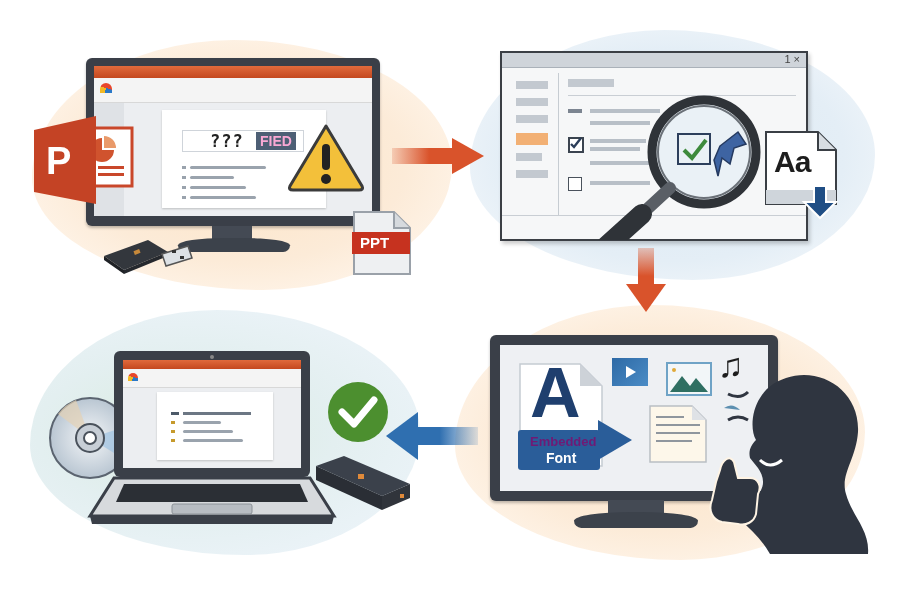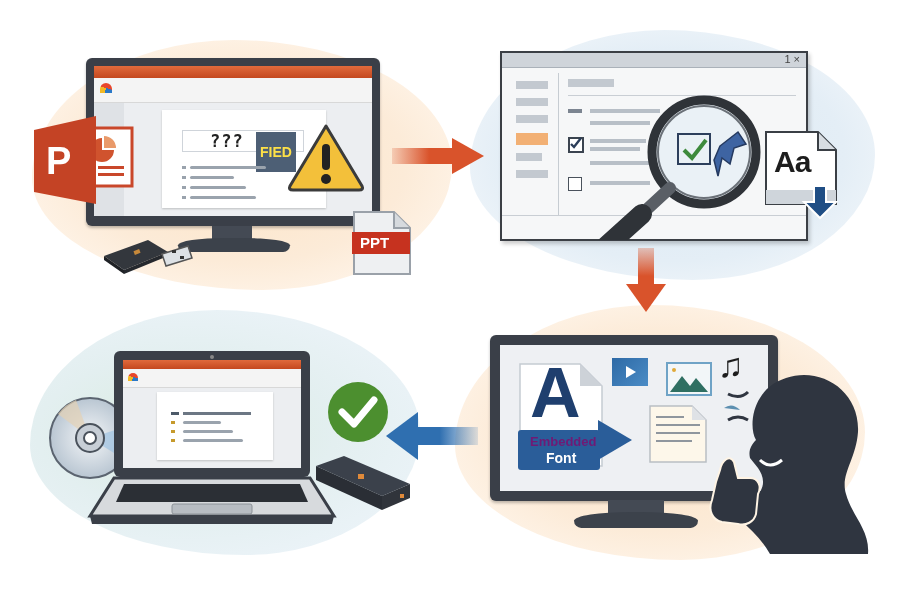--- a/index.html
+++ b/index.html
@@ -33,21 +33,21 @@
   <div class="monitor" style="left:86px;top:58px;width:294px;height:168px;">
     <div class="screen" style="left:8px;top:8px;width:278px;height:150px;">
       <div class="ppt-titlebar"></div>
       <div class="ribbon">
         <div class="abs" style="left:6px;top:5px;width:12px;height:10px;border-radius:6px 6px 0 0;background:conic-gradient(#e8462b 0 30%,#2a78c7 0 55%,#f2b824 0 80%,#e8462b 0);"></div>
       </div>
       <div class="abs" style="left:0;top:37px;width:30px;height:113px;background:#dfe2e6;"></div>
       <div class="slide" style="left:68px;top:44px;width:164px;height:98px;">
         <div class="abs" style="left:20px;top:20px;width:120px;height:20px;border:1px solid #cfd4da;background:#fff;"></div>
         <span class="abs label-text" style="left:48px;top:21px;font-size:17px;color:#222;letter-spacing:1px;font-family:'DejaVu Sans Mono',monospace;">???</span>
-        <span class="abs label-text" style="left:94px;top:22px;padding:12px 4px;background:#4d5f75;color:#fde047;font-size:14px;">FIED</span>
+        <span class="abs label-text" style="left:94px;top:22px;padding:1px 4px;background:#4d5f75;color:#f9a8d4;font-size:14px;">FIED</span>
         <div class="dot" style="left:20px;top:56px;"></div>
           <div class="line" style="left:28px;top:56px;width:76px;"></div>
         <div class="dot" style="left:20px;top:66px;"></div>
           <div class="line" style="left:28px;top:66px;width:44px;"></div>
         <div class="dot" style="left:20px;top:76px;"></div>
           <div class="line" style="left:28px;top:76px;width:56px;"></div>
         <div class="dot" style="left:20px;top:86px;"></div>
           <div class="line" style="left:28px;top:86px;width:66px;"></div>
       </div>
     </div>

